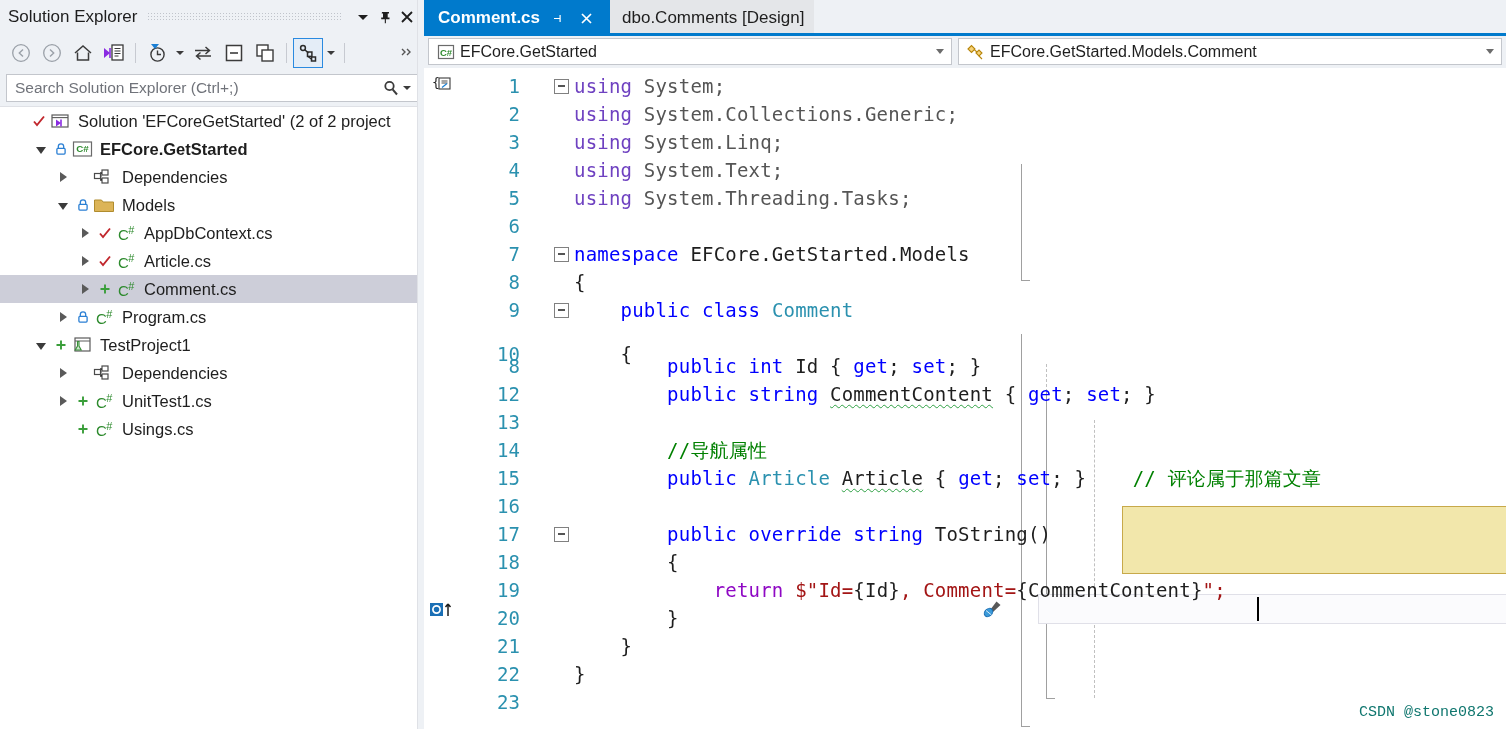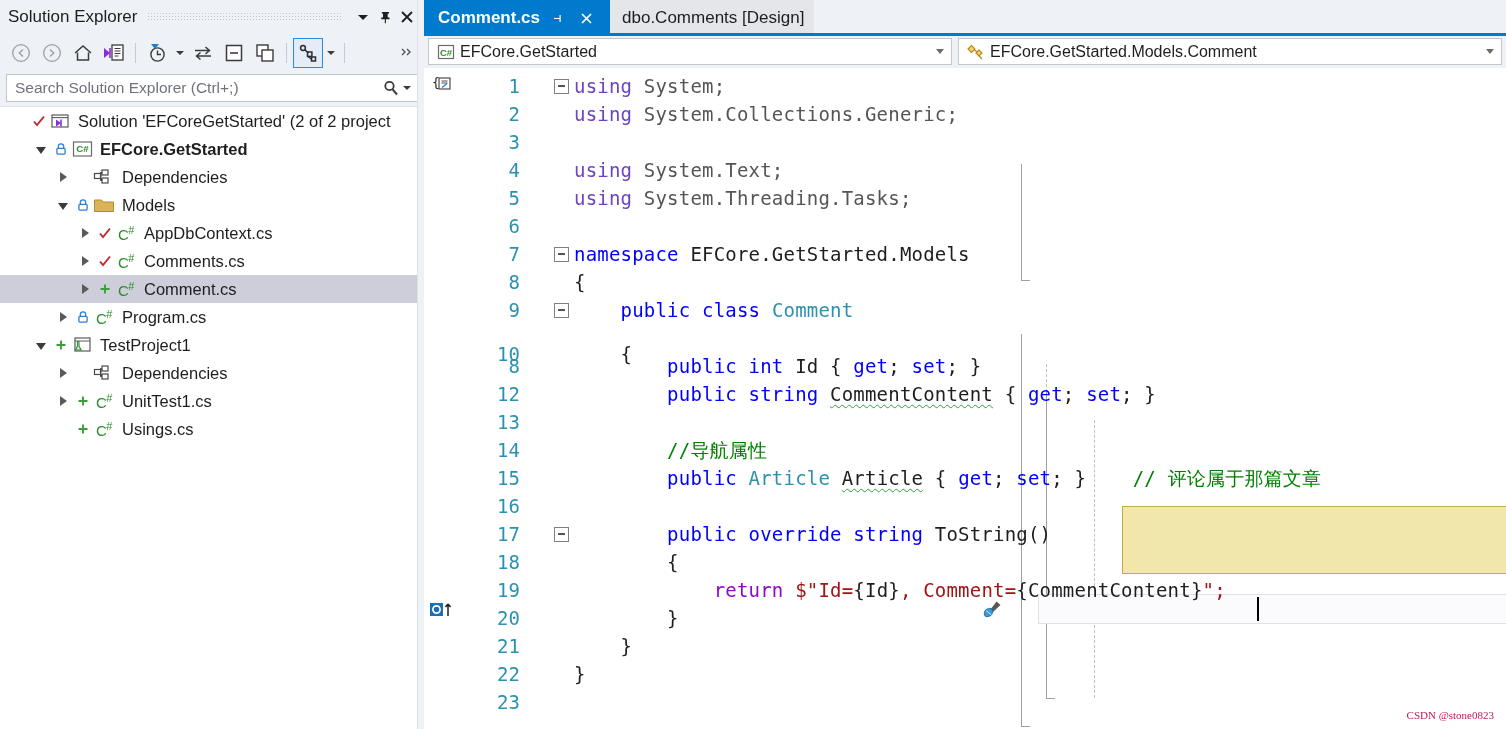--- a/index.html
+++ b/index.html
@@ -233,22 +233,22 @@
     position: absolute;
     border: 1px solid #e0e0e8;
     background: #fbfbfd;
     box-sizing: border-box;
   }
   .caret {
     position: absolute; width: 2px; background: #000000;
   }
   .watermark {
     position: absolute; right: 12px; bottom: 8px;
-    font-size: 11px; color: #be185d;
-    font-family: Liberation Serif, serif;
+    font-size: 15px; color: #0f766e;
+    font-family: Liberation Mono, monospace;
   }
   .z { position: relative; z-index: 3; }
 </style>
 </head>
 <body>
 
 <div class="app">
 
   <div class="solution-explorer">
 
@@ -444,21 +444,21 @@
             <span class="tw-collapsed"></span>
           </span>
           <span class="badge">
             <svg width="14" height="14" viewBox="0 0 14 14">
               <path d="M2 7.5 L5 11 L12 2.5" fill="none" stroke="#c1272d" stroke-width="1.9"></path>
             </svg>
           </span>
           <span class="ticon">
             <span class="cs-glyph">C<sup style="font-size:11px">#</sup></span>
           </span>
-          <span class="tlabel">Comments.cs</span>
+          <span class="tlabel">Article.cs</span>
         </div>
         <div class="tree-row selected" style="padding-left: 74px;">
           <span class="tw">
             <span class="tw-collapsed"></span>
           </span>
           <span class="badge">
             <svg width="14" height="14" viewBox="0 0 14 14">
               <path d="M7 2.5 V11.5 M2.5 7 H11.5" stroke="#3a9e3a" stroke-width="1.9"></path>
             </svg>
           </span>
@@ -635,20 +635,21 @@
             <span class="lnum">2</span>
             <span class="glyph-slot"></span>
             <span class="fold-slot"></span>
             <span class="ctext z"><span class="u">using </span><span class="ns">System.Collections.Generic;</span></span>
           </div>
           <div class="code-line" style="top: 60px;">
             <span class="ind-margin"></span>
             <span class="lnum">3</span>
             <span class="glyph-slot"></span>
             <span class="fold-slot"></span>
+            <span class="ctext z"><span class="u">using </span><span class="ns">System.Linq;</span></span>
           </div>
           <div class="code-line" style="top: 88px;">
             <span class="ind-margin"></span>
             <span class="lnum">4</span>
             <span class="glyph-slot"></span>
             <span class="fold-slot"></span>
             <span class="ctext z"><span class="u">using </span><span class="ns">System.Text;</span></span>
           </div>
           <div class="code-line" style="top: 116px;">
             <span class="ind-margin"></span>

